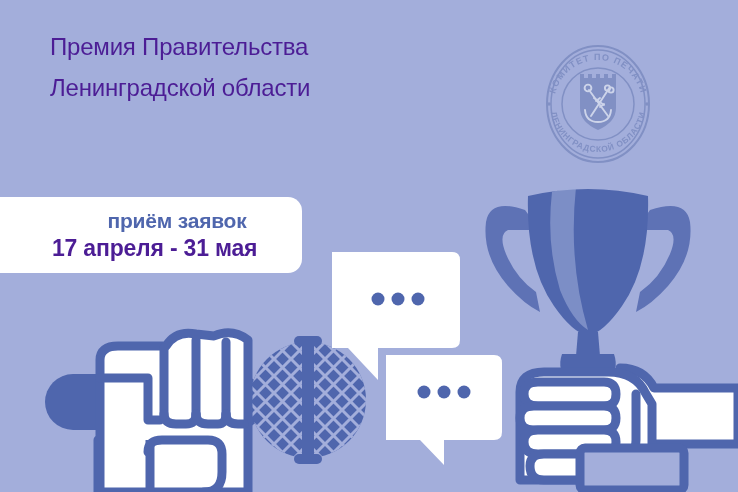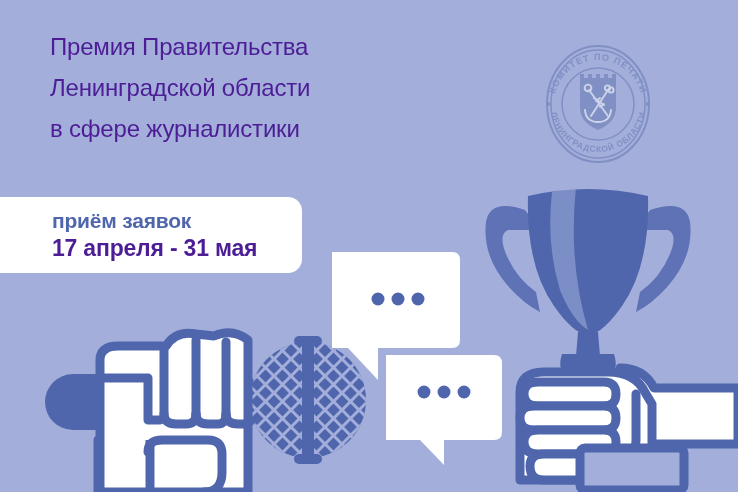--- a/index.html
+++ b/index.html
@@ -56,20 +56,21 @@
     box-sizing: border-box;
     padding: 11px 0 0 72px;
   }
   #date-badge .badge-line-1 {
     color: #4f66ad;
     font-size: 21px;
     line-height: 26px;
     font-weight: bold;
     letter-spacing: -0.2px;
     white-space: nowrap;
+    text-align: center;
   }
   #date-badge .badge-line-2 {
     color: #4c1d95;
     font-size: 23px;
     line-height: 28px;
     font-weight: bold;
     letter-spacing: -0.2px;
     white-space: nowrap;
   }
 
@@ -243,21 +244,20 @@
         <circle cx="75" cy="48" r="2.6"></circle>
         <line x1="58" y1="56" x2="68" y2="63"></line>
         <path d="M49 68 Q50 80 62 80 Q74 80 75 68"></path>
       </g>
     </g>
   </svg>
 
   <div id="title-block">
     <div class="title-line">Премия Правительства</div>
     <div class="title-line">Ленинградской области</div>
-    <div class="title-line">в сфере журналистики</div>
   </div>
 
   <div id="date-badge">
     <div class="badge-line-1">приём заявок</div>
     <div class="badge-line-2">17 апреля - 31 мая</div>
   </div>
 
 </div>
 
 </body></html>

